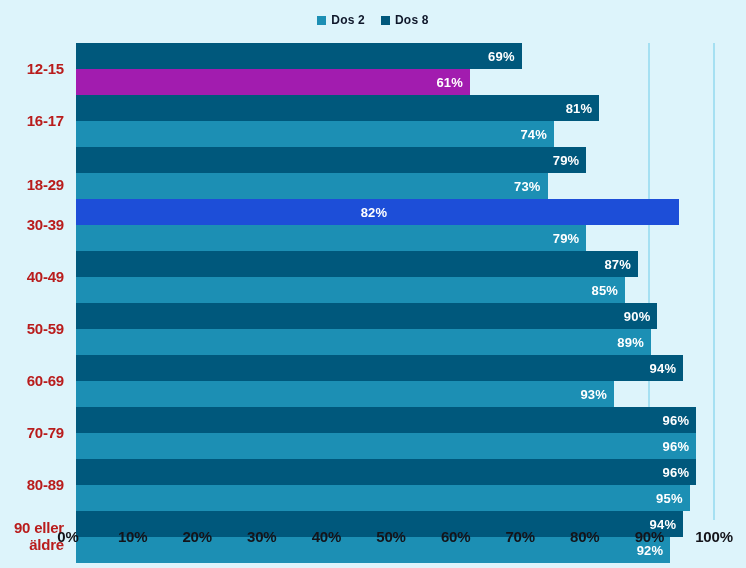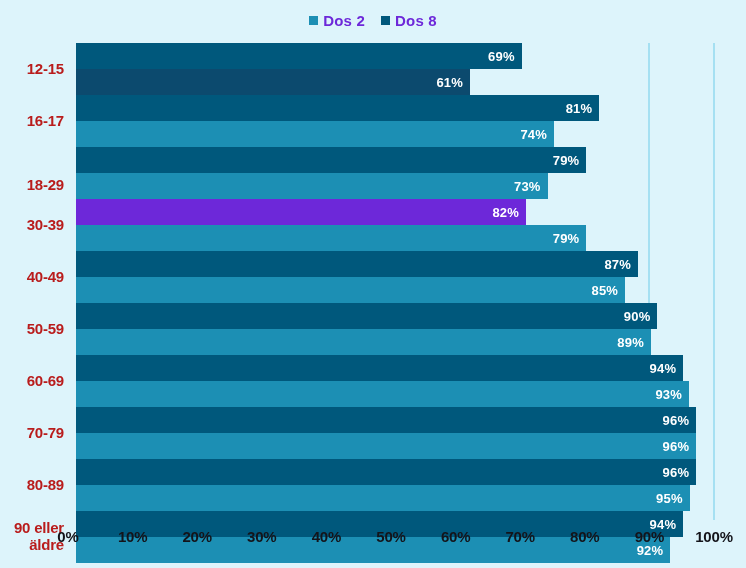--- a/index.html
+++ b/index.html
@@ -37,23 +37,23 @@
     display: flex;
     align-items: center;
     gap: 5px;
   }
   .legend-swatch {
     width: 9px;
     height: 9px;
     display: block;
   }
   .legend-label {
-    font-size: 15px;
+    font-size: 12px;
     font-weight: bold;
-    color: #6d28d9;
+    color: #0f172a;
     letter-spacing: 0.2px;
     line-height: 1;
   }
 
   
   .plot-area {
     position: absolute;
     left: 68px;
     top: 43px;
     width: 646px;
@@ -206,42 +206,42 @@
   <div class="plot-area">
     <div class="gridlines" id="gridlines">
         <div class="gridline" style="left: 580.4px;"></div>
         <div class="gridline" style="left: 645px;"></div>
       </div>
     <div class="rows" id="rows">
         <div class="row-group" style="top: 0px;">
           <div class="bar bar-dose1" style="width: 445.74px; background: rgb(0, 88, 124);">
             <span class="bar-value">69%</span>
           </div>
-          <div class="bar bar-dose2" style="width: 394.06px; background: #0c4a6e;">
+          <div class="bar bar-dose2" style="width: 394.06px; background: #a21caf;">
             <span class="bar-value">61%</span>
           </div>
         </div>
         <div class="row-group" style="top: 52px;">
           <div class="bar bar-dose1" style="width: 523.26px; background: rgb(0, 88, 124);">
             <span class="bar-value">81%</span>
           </div>
           <div class="bar bar-dose2" style="width: 478.04px; background: rgb(28, 143, 180);">
             <span class="bar-value">74%</span>
           </div>
         </div>
         <div class="row-group" style="top: 104px;">
           <div class="bar bar-dose1" style="width: 510.34px; background: rgb(0, 88, 124);">
             <span class="bar-value">79%</span>
           </div>
           <div class="bar bar-dose2" style="width: 471.58px; background: rgb(28, 143, 180);">
             <span class="bar-value">73%</span>
           </div>
         </div>
         <div class="row-group" style="top: 156px;">
-          <div class="bar bar-dose1" style="width: 450px; background: #6d28d9;">
+          <div class="bar bar-dose1" style="width: 603px; background: #1d4ed8; justify-content: center;">
             <span class="bar-value">82%</span>
           </div>
           <div class="bar bar-dose2" style="width: 510.34px; background: rgb(28, 143, 180);">
             <span class="bar-value">79%</span>
           </div>
         </div>
         <div class="row-group" style="top: 208px;">
           <div class="bar bar-dose1" style="width: 562.02px; background: rgb(0, 88, 124);">
             <span class="bar-value">87%</span>
           </div>
@@ -254,21 +254,21 @@
             <span class="bar-value">90%</span>
           </div>
           <div class="bar bar-dose2" style="width: 574.94px; background: rgb(28, 143, 180);">
             <span class="bar-value">89%</span>
           </div>
         </div>
         <div class="row-group" style="top: 312px;">
           <div class="bar bar-dose1" style="width: 607.24px; background: rgb(0, 88, 124);">
             <span class="bar-value">94%</span>
           </div>
-          <div class="bar bar-dose2" style="width: 613px; background: rgb(28, 143, 180);">
+          <div class="bar bar-dose2" style="width: 538px; background: rgb(28, 143, 180);">
             <span class="bar-value">93%</span>
           </div>
         </div>
         <div class="row-group" style="top: 364px;">
           <div class="bar bar-dose1" style="width: 620.16px; background: rgb(0, 88, 124);">
             <span class="bar-value">96%</span>
           </div>
           <div class="bar bar-dose2" style="width: 620.16px; background: rgb(28, 143, 180);">
             <span class="bar-value">96%</span>
           </div>

